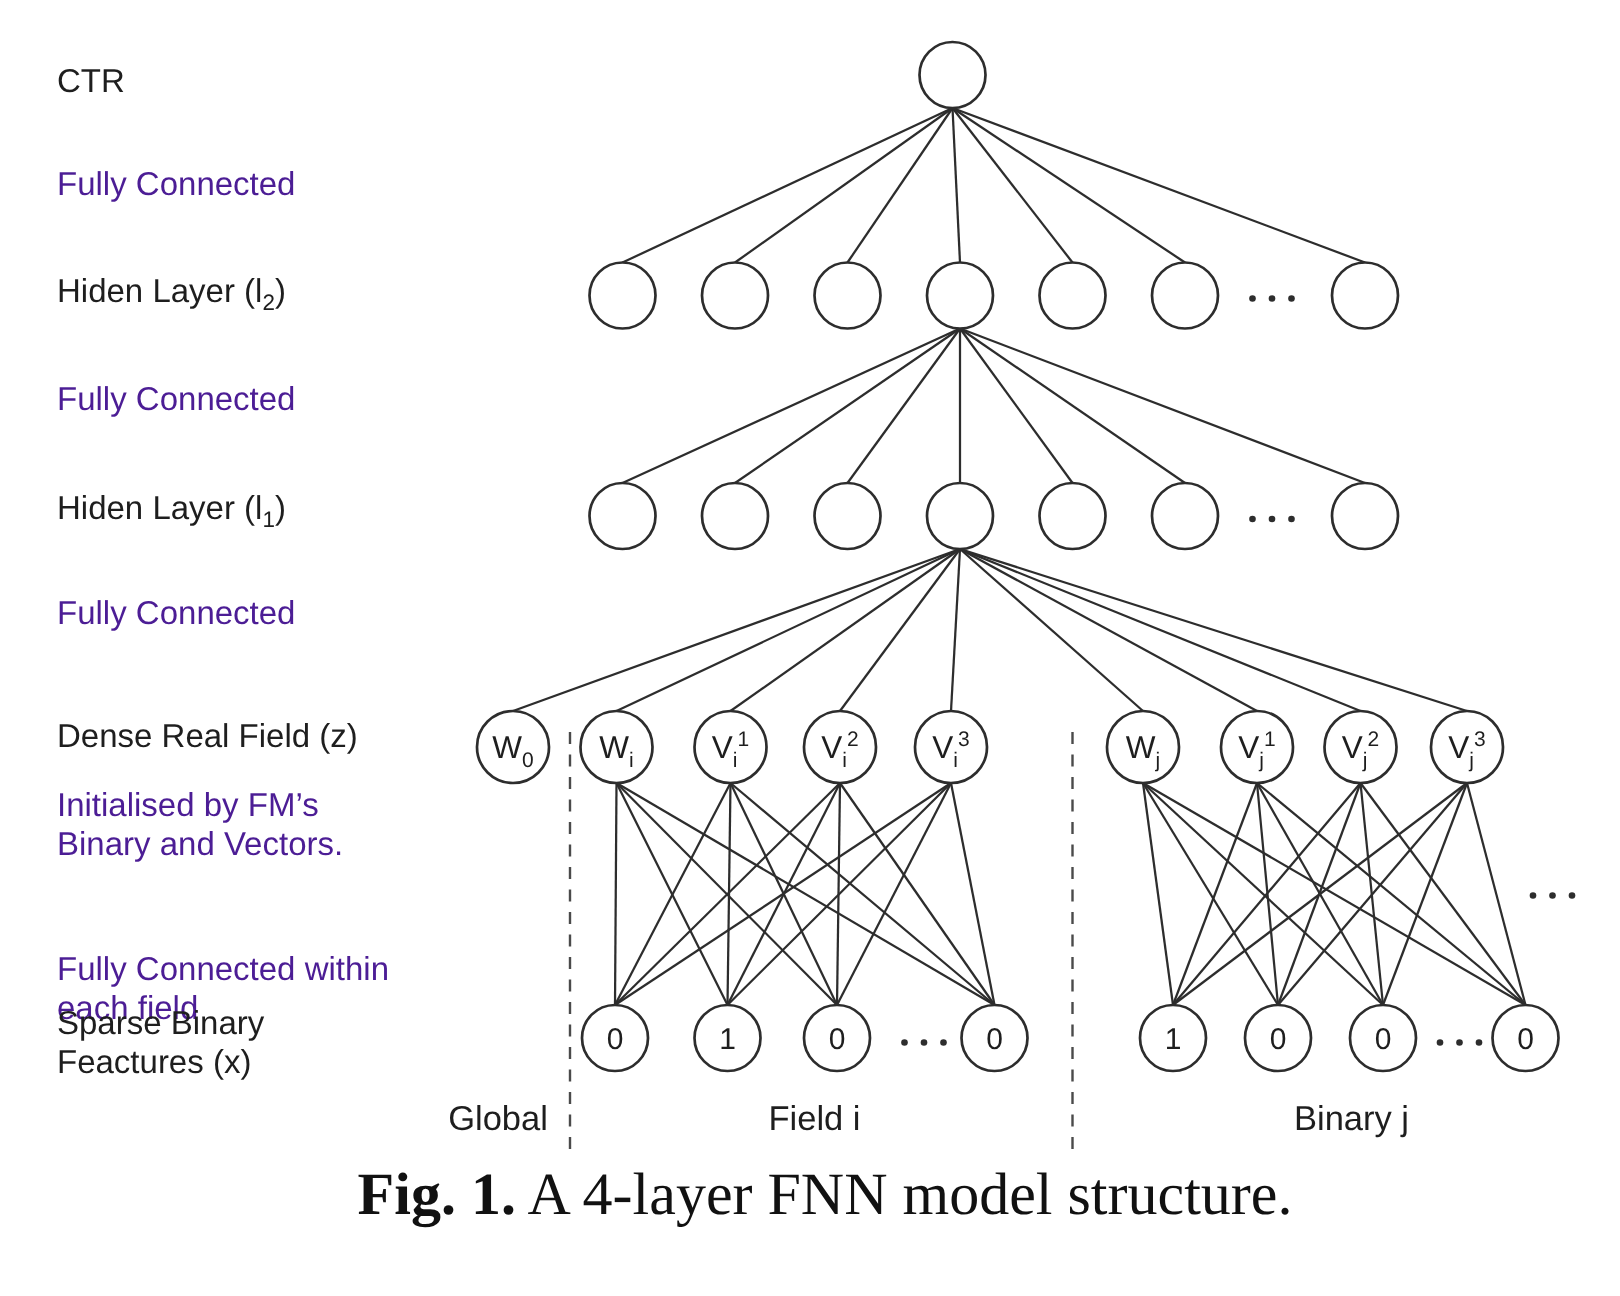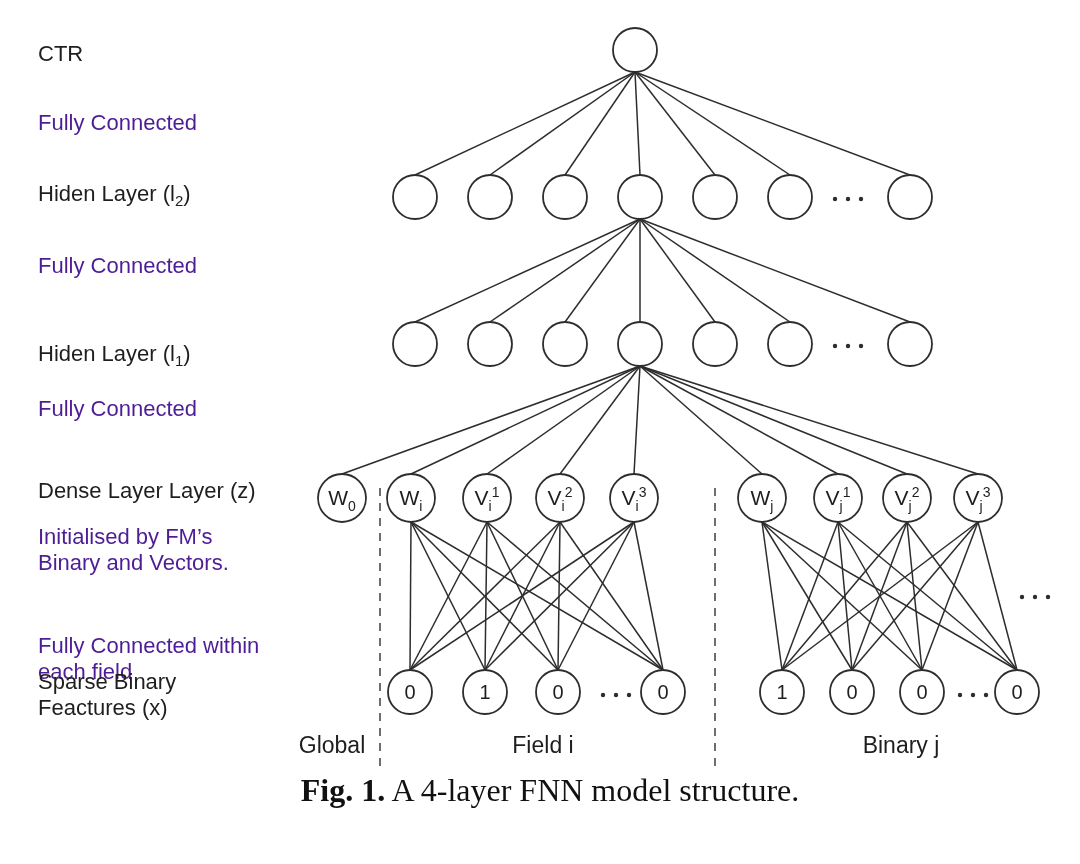--- a/index.html
+++ b/index.html
@@ -5,21 +5,21 @@
   html,body{margin:0;padding:0;background:#ffffff;}
   #page{position:relative;width:1080px;height:864px;background:#ffffff;overflow:hidden;
         font-family:"Liberation Sans",sans-serif;}
   .side-label{position:absolute;left:38px;font-size:22px;line-height:26px;white-space:pre-line;}
   .black{color:#1e1e1e;}
   .purple{color:#4c1d95;}
   .field-label{position:absolute;font-size:23px;color:#1e1e1e;transform:translateX(-50%);}
   sub,sup{font-size:0.68em;}
   #net{position:absolute;left:0;top:0;}
   #caption{position:absolute;left:550px;top:772px;transform:translateX(-50%);
-           font-family:"Liberation Serif",serif;font-size:32px;color:#111;white-space:nowrap;}
+           font-family:"Liberation Serif",serif;font-size:40px;color:#111;white-space:nowrap;}
   #caption .cap-bold{font-weight:bold;}
 </style>
 </head>
 <body>
 
 <div id="page">
 
   <svg id="net" width="1080" height="864">
       <g stroke="#2d2d2d" stroke-width="1.5" fill="none">
         <line x1="635" y1="72" x2="415" y2="175"></line>
@@ -159,23 +159,23 @@
         <text x="852" y="699" font-size="20">0</text>
         <text x="922" y="699" font-size="20">0</text>
         <text x="1017" y="699" font-size="20">0</text>
       </g>
     </svg>
 
   <div class="side-label black" style="top:41px">CTR</div>
   <div class="side-label purple" style="top:110px">Fully Connected</div>
   <div class="side-label black" style="top:181px">Hiden Layer (l<sub>2</sub>)</div>
   <div class="side-label purple" style="top:253px">Fully Connected</div>
-  <div class="side-label black" style="top:341px">Hiden Layer (l<sub>1</sub>)</div>
+  <div class="side-label black" style="top:326px">Hiden Layer (l<sub>1</sub>)</div>
   <div class="side-label purple" style="top:396px">Fully Connected</div>
-  <div class="side-label black" style="top:478px">Dense Layer Layer (z)</div>
+  <div class="side-label black" style="top:478px">Dense Real Field (z)</div>
   <div class="side-label purple" style="top:524px">Initialised by FM’s
 Binary and Vectors.</div>
   <div class="side-label purple" style="top:633px">Fully Connected within
 each field</div>
   <div class="side-label black" style="top:669px">Sparse Binary
 Feactures (x)</div>
 
   <div class="field-label" style="left:332px;top:732px">Global</div>
   <div class="field-label" style="left:543px;top:732px">Field i</div>
   <div class="field-label" style="left:901px;top:732px">Binary j</div>

